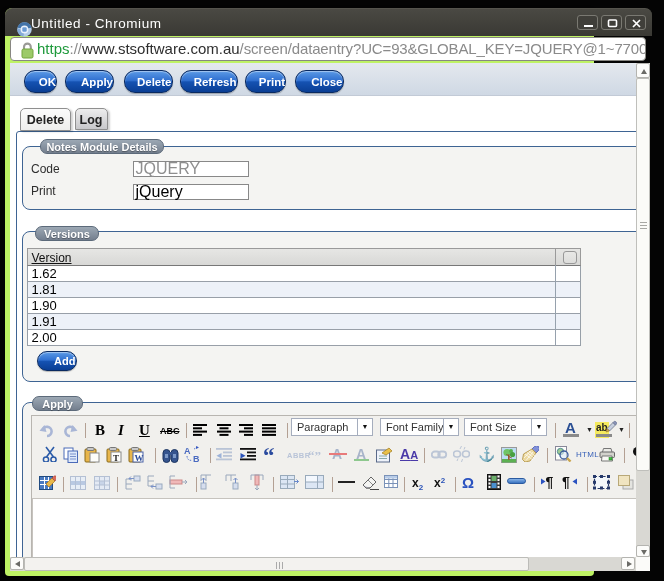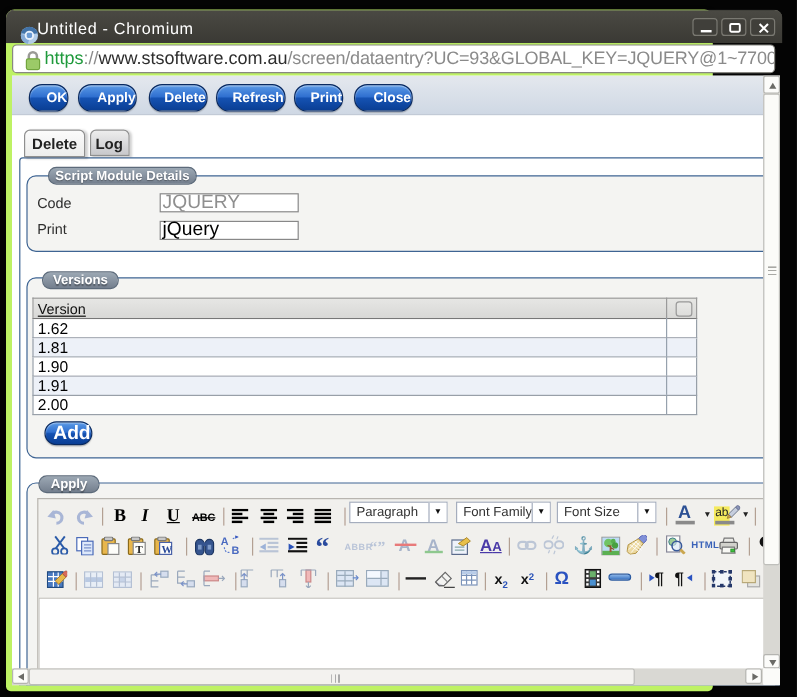--- a/index.html
+++ b/index.html
@@ -81,39 +81,39 @@
     <div class="btn" style="left:55px;top:7px;width:49px;height:23px;line-height:22px">Apply</div>
     <div class="btn" style="left:113.5px;top:7px;width:49px;height:23px;line-height:22px">Delete</div>
     <div class="btn" style="left:170px;top:7px;width:57.5px;height:23px;line-height:22px">Refresh</div>
     <div class="btn" style="left:235px;top:7px;width:41px;height:23px;line-height:22px">Print</div>
     <div class="btn" style="left:284.5px;top:7px;width:49px;height:23px;line-height:22px">Close</div>
     <div class="tab" id="tabd">Delete</div>
     <div class="tab" id="tabl">Log</div>
     <div id="panel"></div>
 
     <div class="fs" style="left:12px;top:83px;width:628px;height:64px"></div>
-    <div class="lg" style="left:30px;top:75.5px;width:124px;height:15px;line-height:14px">Script Module Details</div>
+    <div class="lg" style="left:30px;top:75.5px;width:124px;height:15px;line-height:14px">Notes Module Details</div>
     <div class="flab" style="left:21px;top:99px">Code</div>
     <div class="inp" style="left:122.5px;top:98px;color:#8f8f8f">JQUERY</div>
     <div class="flab" style="left:21px;top:121px">Print</div>
     <div class="inp" style="left:122.5px;top:120.5px;color:#000">jQuery</div>
 
     <div class="fs" style="left:12px;top:167.5px;width:628px;height:151px"></div>
     <div class="lg" style="left:25px;top:163px;width:64px;height:15px;line-height:14px">Versions</div>
     <div id="tblhead">
         <span style="position:absolute;left:4px;top:2px;text-decoration:underline">Version</span>
       <span style="position:absolute;left:527.5px;top:-1px;width:1px;height:17px;background:#9a9a9a"></span>
       <span style="position:absolute;left:535.5px;top:2px;width:14px;height:13px;background:linear-gradient(#e8e8e6,#dddddb);border:1px solid #989898;border-radius:3px"></span>
     </div>
     <div class="trow" style="top:202.5px;background:#fff">1.62<i></i></div>
     <div class="trow" style="top:218.5px;background:#edf1f8">1.81<i></i></div>
     <div class="trow" style="top:234.5px;background:#fff">1.90<i></i></div>
     <div class="trow" style="top:250.5px;background:#edf1f8">1.91<i></i></div>
     <div class="trow" style="top:266.5px;background:#fff">2.00<i></i></div>
-    <div class="btn" style="left:26.5px;top:287.5px;width:40px;height:20px;line-height:19px;font-size:16px">Add</div>
+    <div class="btn" style="left:26.5px;top:287.5px;width:40px;height:20px;line-height:19px;font-size:11px">Add</div>
 
     <div class="fs" style="left:12px;top:338.5px;width:628px;height:170px;border-radius:8px 8px 0 0"></div>
     <div class="lg" style="left:22px;top:332.5px;width:51px;height:15px;line-height:14px">Apply</div>
     <div id="mce"></div>
     <div id="mceedit"></div>
     <div id="icons">
 
       <svg class="ic" style="left:29px;top:360px" width="15" height="13" viewBox="0 0 15 13">
           <path d="M3.5 6 A4.6 4.6 0 1 1 8 11.5" fill="none" stroke="#a9b6d6" stroke-width="2.6"></path>
           <path d="M5.5 0.5 L0.5 6.2 L7.5 7.5 Z" fill="#a9b6d6"></path>
@@ -161,21 +161,21 @@
           </g>
         </svg>
       <span class="sep1" style="left:277px;top:360px"></span>
       <span class="msel" style="left:281px;width:82px">Paragraph<b>▼</b></span>
       <span class="msel" style="left:370px;width:79px">Font Family<b>▼</b></span>
       <span class="msel" style="left:454px;width:83px">Font Size<b>▼</b></span>
       <span class="sep1" style="left:545px;top:360px"></span>
       <span class="ic" style="left:555px;top:356px;font-size:15px;font-weight:bold;color:#2c5094">A</span>
       <span class="ic" style="left:553px;top:371px;width:16px;height:3px;background:#8a8a8a"></span>
       <span class="ic" style="left:576px;top:363px;font-size:7px;color:#222">▼</span>
-      <span class="ic" style="left:585px;top:359px;font-size:10px;font-weight:normal;color:#222;background:#f5ea5e;padding:0 1px">ab</span>
+      <span class="ic" style="left:585px;top:359px;font-size:10px;font-weight:bold;color:#222;background:#f5ea5e;padding:0 1px">ab</span>
       <svg class="ic" style="left:594px;top:356px" width="13" height="13">
           <path d="M3 9.5 L9 3.5 L11.5 6 L5.5 12 Z" fill="#c6cede" stroke="#6a7488" stroke-width=".8"></path>
           <path d="M3 9.5 L5.5 12 L2 13 Z" fill="#caa14e" stroke="#8a6a2a" stroke-width=".5"></path>
           <path d="M9.5 2.9 a1.8 1.8 0 0 1 2.6 2.6 l-0.6 0.6 L9 3.5 Z" fill="#8a94b8" stroke="#5a6488" stroke-width=".6"></path>
         </svg>
       <span class="ic" style="left:586px;top:371px;width:16px;height:3px;background:#8a8a8a"></span>
       <span class="ic" style="left:608px;top:363px;font-size:7px;color:#222">▼</span>
         <span class="sep1" style="left:619px;top:360px"></span>
 
       <svg class="ic" style="left:32px;top:383px" width="16" height="17">
@@ -303,21 +303,21 @@
             <path d="M2 12 L9 4.5"></path>
           </g>
         </svg>
       <span class="sep1" style="left:537px;top:385px"></span>
       <svg class="ic" style="left:545px;top:383px" width="17" height="17">
           <rect x="0.5" y="0.5" width="11" height="13.5" fill="#fdfdfb" stroke="#889"></rect>
           <circle cx="5.5" cy="5.5" r="3.2" fill="#9ecc96" stroke="#3a7a8a" stroke-width=".8"></circle>
           <circle cx="9" cy="9" r="4" fill="#d8e8f6" fill-opacity=".6" stroke="#3a5a9a" stroke-width="1.3"></circle>
           <line x1="12" y1="12" x2="15.5" y2="15.5" stroke="#caa64e" stroke-width="2.4"></line>
         </svg>
-      <span class="ic" style="left:566px;top:387px;font-size:8px;font-weight:bold;color:#3a62b8;letter-spacing:.3px">HTML</span>
+      <span class="ic" style="left:566px;top:387px;font-size:8px;font-weight:normal;color:#3a62b8;letter-spacing:.3px">HTML</span>
       <svg class="ic" style="left:589px;top:384px" width="17" height="15">
           <path d="M3.5 5 L4.5 1.5 L12 1.5 L13 5" fill="#eaeae6" stroke="#777"></path>
           <rect x="1" y="5" width="14.5" height="5.5" rx="1" fill="#d2d2cc" stroke="#666"></rect>
           <path d="M3 9 L2.5 14 L13.5 14 L13 9 Z" fill="#f8f8f4" stroke="#777"></path>
           <rect x="10" y="10.5" width="3" height="2.5" fill="#3fc03f" stroke="#1a7a1a" stroke-width=".5"></rect>
         </svg>
       <span class="sep1" style="left:614px;top:385px"></span>
       <span class="ic" style="left:623px;top:384px;width:9px;height:9px;border-radius:50%;background:#111"></span>
 
       <svg class="ic" style="left:29px;top:412px" width="17" height="17">

